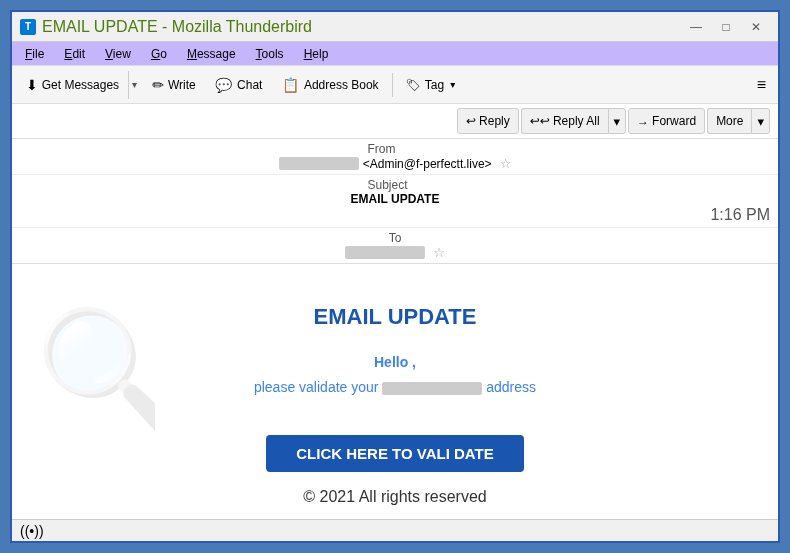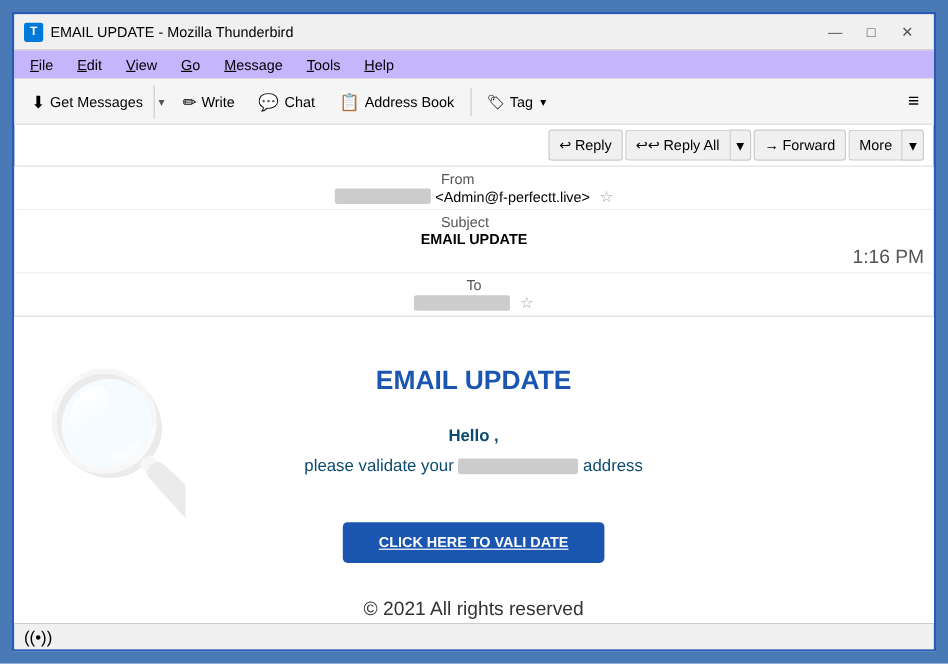--- a/index.html
+++ b/index.html
@@ -44,22 +44,22 @@
       background: #0078d7;
       border-radius: 2px;
       display: flex;
       align-items: center;
       justify-content: center;
       font-size: 10px;
       color: white;
       font-weight: bold;
     }
     .title-text {
-      font-size: 12px;
-      color: #000000;
+      font-size: 16px;
+      color: #4d7c0f;
     }
     .title-bar-right {
       display: flex;
       gap: 2px;
     }
     .win-btn {
       width: 28px;
       height: 20px;
       border: none;
       background: transparent;
@@ -272,37 +272,36 @@
       padding: 20px 30px 30px;
     }
     .email-title {
       color: #1a56b0;
       font-size: 22px;
       font-weight: bold;
       margin-bottom: 20px;
     }
     .email-body-text {
       font-size: 14px;
-      color: #0c4a6e;
+      color: #3b82f6;
       line-height: 1.8;
       margin-bottom: 20px;
     }
     .email-body-text strong { font-weight: bold; }
     .validate-btn {
       display: inline-block;
       background: #1a56b0;
       color: white;
       padding: 10px 30px;
       border-radius: 4px;
-      font-size: 12px;
+      font-size: 15px;
       font-weight: bold;
-      text-decoration: underline;
       cursor: pointer;
       border: none;
-      margin-bottom: 20px;
+      margin-bottom: 6px;
     }
     .copyright {
       font-size: 16px;
       color: #333;
       margin-top: 10px;
       text-align: center;
     }
     
     .status-bar {
       height: 22px;

